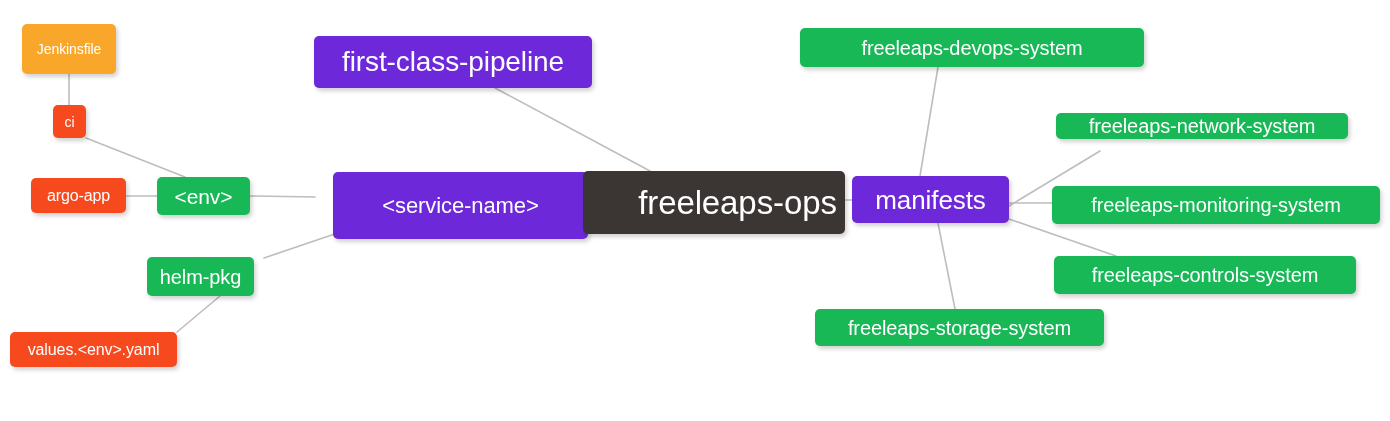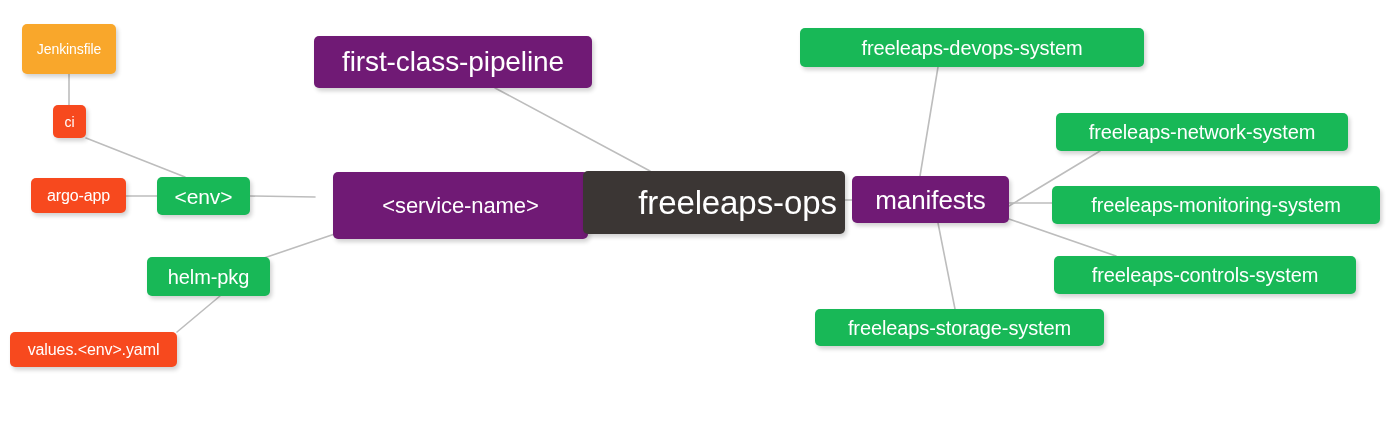--- a/index.html
+++ b/index.html
@@ -39,21 +39,21 @@
     line-height: 1;
     box-shadow: 2px 3px 4px rgba(0,0,0,0.18);
     letter-spacing: -0.1px;
   }
   .node-label {
     display: block;
     white-space: nowrap;
   }
   
   .c-root   { background: #3b3634; }
-  .c-blue   { background: #701a75; }
+  .c-blue   { background: #6d28d9; }
   .c-green  { background: #18b857; }
   .c-orange { background: #f9a72b; }
   .c-red    { background: #f7491e; }
 </style>
 </head>
 <body>
 
 <div id="canvas">
 
   <svg id="edges" viewBox="0 0 1390 421" width="1390" height="421" xmlns="http://www.w3.org/2000/svg">
@@ -79,42 +79,42 @@
       </div>
       <div class="node c-red" style="left: 53px; top: 105px; width: 33px; height: 33px; font-size: 14px;">
         <span class="node-label">ci</span>
       </div>
       <div class="node c-red" style="left: 31px; top: 178px; width: 95px; height: 35px; font-size: 16px;">
         <span class="node-label">argo-app</span>
       </div>
       <div class="node c-green" style="left: 157px; top: 177px; width: 93px; height: 38px; font-size: 21px;">
         <span class="node-label">&lt;env&gt;</span>
       </div>
-      <div class="node c-green" style="left: 147px; top: 257px; width: 123px; height: 39px; font-size: 20px;">
+      <div class="node c-green" style="left: 147px; top: 257px; width: 107px; height: 39px; font-size: 20px;">
         <span class="node-label">helm-pkg</span>
       </div>
       <div class="node c-red" style="left: 10px; top: 332px; width: 167px; height: 35px; font-size: 16px;">
         <span class="node-label">values.&lt;env&gt;.yaml</span>
       </div>
       <div class="node c-blue" style="left: 333px; top: 172px; width: 255px; height: 67px; font-size: 22px;">
         <span class="node-label">&lt;service-name&gt;</span>
       </div>
       <div class="node c-blue" style="left: 314px; top: 36px; width: 278px; height: 52px; font-size: 28px;">
         <span class="node-label">first-class-pipeline</span>
       </div>
       <div class="node c-root" style="left: 583px; top: 171px; width: 262px; height: 63px; font-size: 33px; padding-left: 47px;">
         <span class="node-label">freeleaps-ops</span>
       </div>
       <div class="node c-blue" style="left: 852px; top: 176px; width: 157px; height: 47px; font-size: 26px;">
         <span class="node-label">manifests</span>
       </div>
       <div class="node c-green" style="left: 800px; top: 28px; width: 344px; height: 39px; font-size: 20px;">
         <span class="node-label">freeleaps-devops-system</span>
       </div>
-      <div class="node c-green" style="left: 1056px; top: 113px; width: 292px; height: 38px; font-size: 20px;">
+      <div class="node c-green" style="left: 1056px; top: 113px; width: 292px; height: 26px; font-size: 20px;">
         <span class="node-label">freeleaps-network-system</span>
       </div>
       <div class="node c-green" style="left: 1052px; top: 186px; width: 328px; height: 38px; font-size: 20px;">
         <span class="node-label">freeleaps-monitoring-system</span>
       </div>
       <div class="node c-green" style="left: 1054px; top: 256px; width: 302px; height: 38px; font-size: 20px;">
         <span class="node-label">freeleaps-controls-system</span>
       </div>
       <div class="node c-green" style="left: 815px; top: 309px; width: 289px; height: 37px; font-size: 20px;">
         <span class="node-label">freeleaps-storage-system</span>

